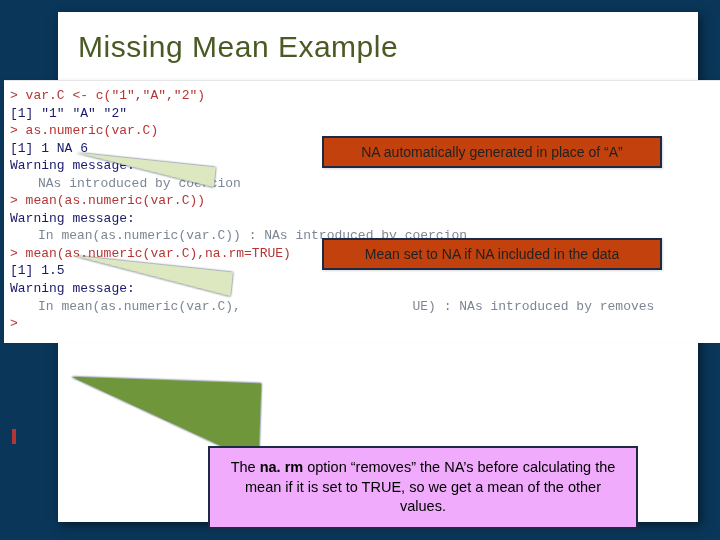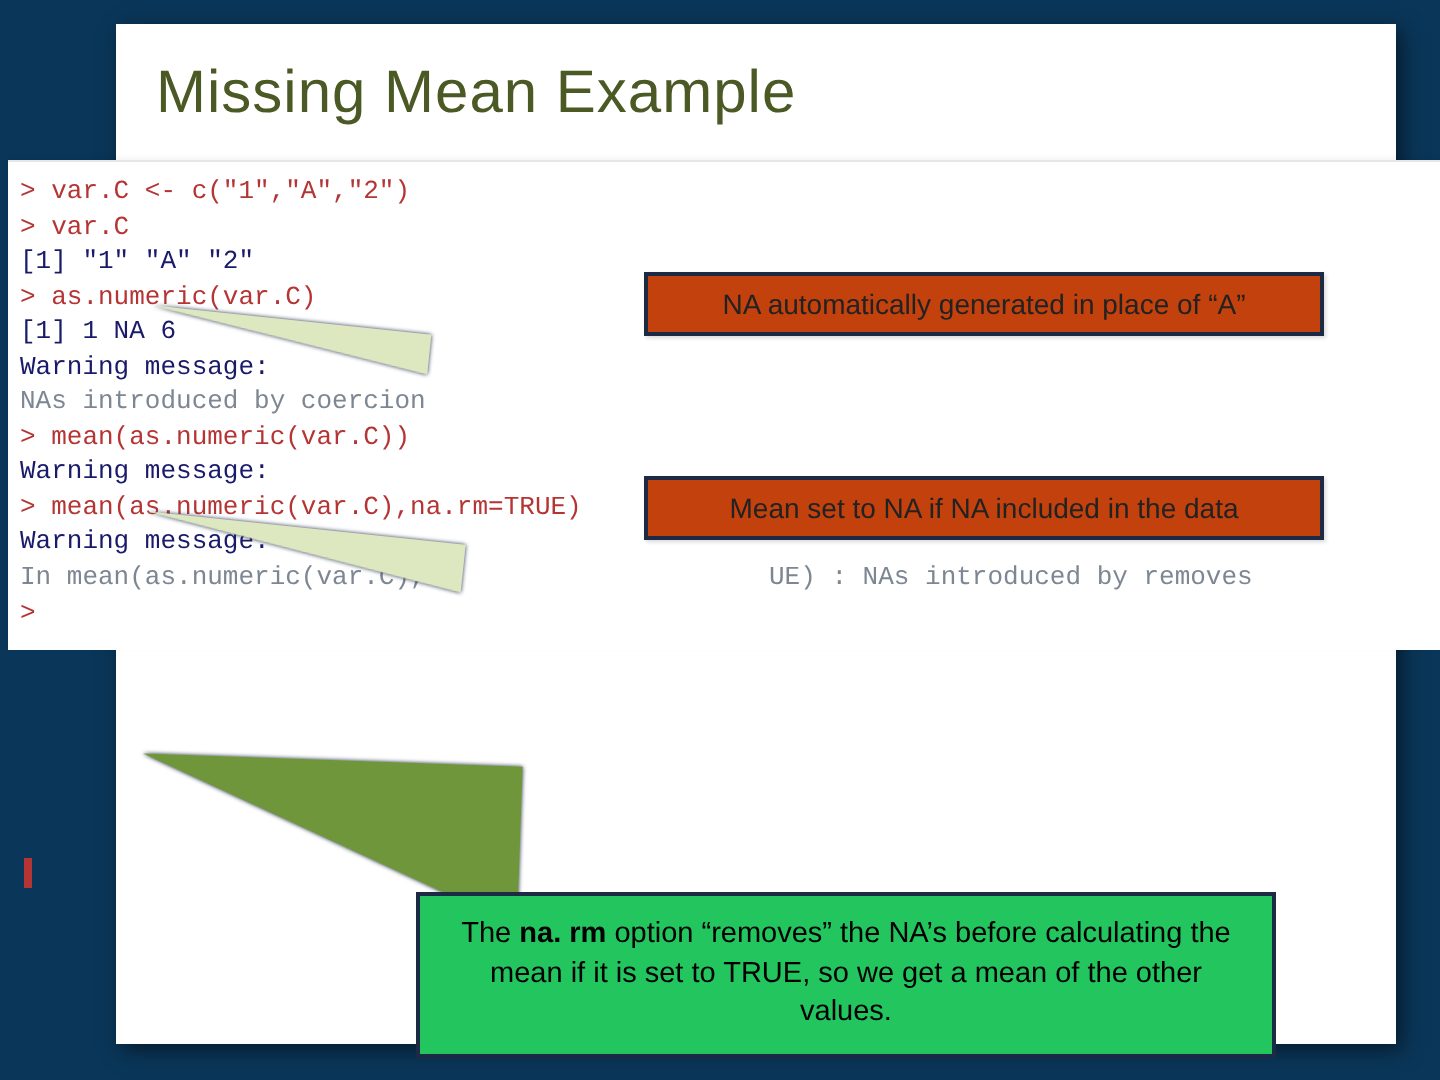--- a/index.html
+++ b/index.html
@@ -38,35 +38,35 @@
     font-family: "Consolas", "Courier New", monospace;
     font-size: 13px;
     line-height: 1.35;
     color: #1a1a6a;
     padding: 6px 6px 10px 6px;
     border-top: 1px solid #e6e6e6;
     box-shadow: 0 -1px 3px rgba(0,0,0,0.05);
   }
   .console .cmd { color: #b53535; }
   .console .out { color: #1a1a6a; }
-  .console .gray { color: #7d8793; }
+  .console .gray { color: #7d8793; margin-left: 28px; }
   .callout {
     position: absolute;
     background: #c2410c;
     border: 2px solid #1c2a45;
     font-family: Arial, Helvetica, sans-serif;
     font-size: 14px;
     color: #222;
     text-align: center;
     padding: 6px 10px;
     box-shadow: 1px 1px 2px rgba(0,0,0,0.15);
   }
   .callout-big {
     position: absolute;
-    background: #22c55e;
+    background: #f0abfc;
     border: 2px solid #1c2a45;
     font-family: Arial, Helvetica, sans-serif;
     font-size: 14.5px;
     color: #000;
     text-align: center;
     padding: 10px 14px;
     line-height: 1.35;
   }
   .callout-big b { font-weight: bold; }
   .tri {
@@ -106,29 +106,30 @@
 </style>
 </head>
 <body>
 
 <div class="outer"></div>
 
 <div class="title">Missing Mean Example</div>
 
 <div class="console">
   <div class="cmd">&gt; var.C &lt;- c("1","A","2")</div>
-  <div class="cmd">&gt; var.C</div>
   <div class="out">[1] "1" "A" "2"</div>
   <div class="cmd">&gt; as.numeric(var.C)</div>
   <div class="out">[1]  1 NA  6</div>
   <div class="out">Warning message:</div>
   <div class="gray">NAs introduced by coercion</div>
   <div class="cmd">&gt; mean(as.numeric(var.C))</div>
   <div class="out">Warning message:</div>
+  <div class="gray">In mean(as.numeric(var.C)) : NAs introduced by coercion</div>
   <div class="cmd">&gt; mean(as.numeric(var.C),na.rm=TRUE)</div>
+  <div class="out">[1] 1.5</div>
   <div class="out">Warning message:</div>
   <div class="gray">
     <span>In mean(as.numeric(var.C),</span>
     <span style="visibility:hidden;">____________________</span>
     <span>UE) : NAs introduced by removes</span>
   </div>
   <div class="cmd">&gt; </div>
 </div>
 
 <div class="cursor"></div>

